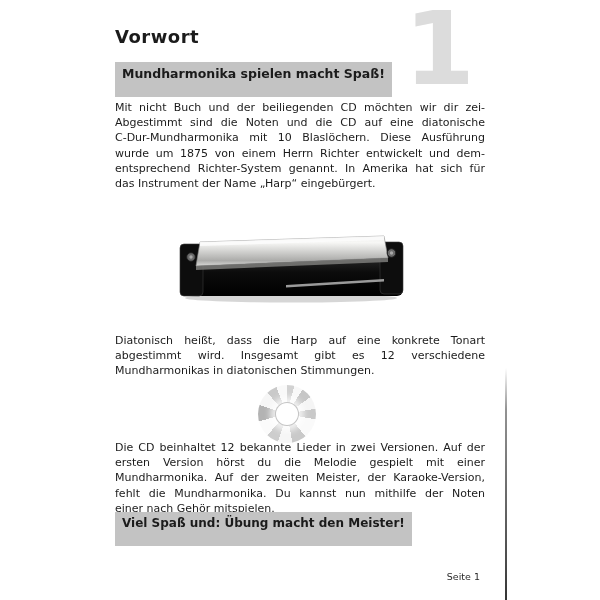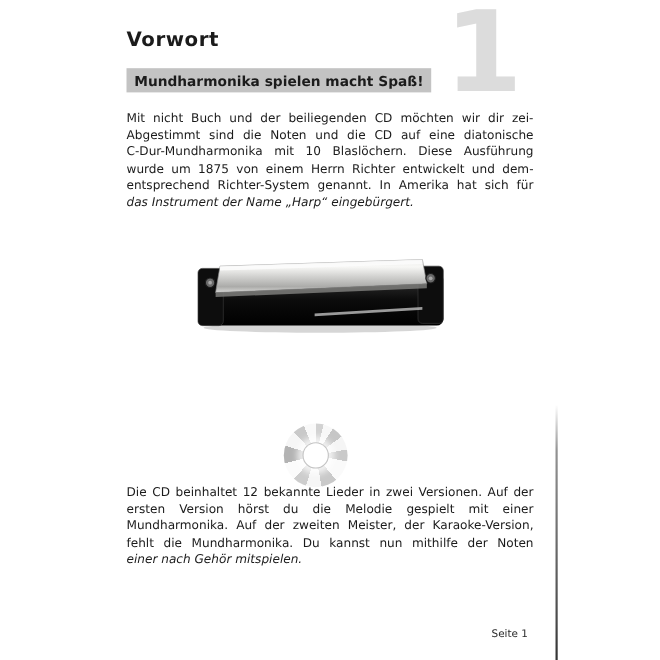--- a/index.html
+++ b/index.html
@@ -12,30 +12,30 @@
     position:absolute;left:404px;top:-2px;
     font-size:102px;font-weight:bold;line-height:1;color:#dcdcdc;
     letter-spacing:-2px;
   }
   .page-title{
     position:absolute;left:115px;top:26px;width:370px;
     font-size:18px;font-weight:bold;letter-spacing:.5px;
   }
   .hl{
     position:absolute;display:inline-block;background:#c3c3c3;
-    font-weight:bold;padding:4px 7px 3px 7px;white-space:nowrap;
+    font-weight:bold;padding:4px 7px 16px 7px;white-space:nowrap;
   }
   .hl.heading{left:115px;top:62px;font-size:12.5px;}
   .hl.closing{left:115px;top:512px;font-size:12px;}
   .para{
     position:absolute;left:115px;width:370px;
     font-size:11px;line-height:15.2px;
   }
   .para .ln{display:block;text-align:justify;text-align-last:justify;white-space:normal;}
-  .para .ln.last{text-align:right;text-align-last:left;font-style:italic;}
+  .para .ln.last{text-align:right;text-align-last:left;}
   .para1{top:100px;}
   .para2{top:333px;}
   .para3{top:440px;}
   
   .harmonica{position:absolute;left:178px;top:228px;width:227px;height:76px;}
   
   .cd{position:absolute;left:258px;top:385px;width:58px;height:58px;}
   .cd .disc{
     position:absolute;inset:0;border-radius:50%;
     background:conic-gradient(from 0deg,
@@ -101,32 +101,38 @@
       <polygon points="22,14 206,8 206,12 22,18" fill="#fbfbfb" opacity="0.85"></polygon>
       <polygon points="18,38 210,30 210,34 18,42" fill="#7c7c7a" opacity="0.85"></polygon>
       <polygon points="108,57 206,51 206,53.6 108,59.6" fill="#b5b5b5" opacity="0.85"></polygon>
       <circle cx="13" cy="29" r="4.3" fill="#6a6a6a" stroke="#1c1c1c" stroke-width="1"></circle>
       <circle cx="13" cy="29" r="1.7" fill="#a8a8a8"></circle>
       <circle cx="213.5" cy="25" r="4.3" fill="#6a6a6a" stroke="#1c1c1c" stroke-width="1"></circle>
       <circle cx="213.5" cy="25" r="1.7" fill="#a8a8a8"></circle>
     </svg>
   </div>
 
+  <div class="para para2">
+    <span class="ln">Diatonisch heißt, dass die Harp auf eine konkrete Tonart</span>
+    <span class="ln">abgestimmt wird. Insgesamt gibt es 12 verschiedene</span>
+    <span class="ln last">Mundharmonikas in diatonischen Stimmungen.</span>
+  </div>
 
   <div class="cd">
     <div class="disc"></div>
     <div class="hole"></div>
   </div>
 
   <div class="para para3">
     <span class="ln">Die CD beinhaltet 12 bekannte Lieder in zwei Versionen. Auf der</span>
     <span class="ln">ersten Version hörst du die Melodie gespielt mit einer</span>
     <span class="ln">Mundharmonika. Auf der zweiten Meister, der Karaoke-Version,</span>
     <span class="ln">fehlt die Mundharmonika. Du kannst nun mithilfe der Noten</span>
     <span class="ln last">einer nach Gehör mitspielen.</span>
   </div>
 
+  <div class="hl closing">Viel Spaß und: Übung macht den Meister!</div>
 
   <div class="footer-page-label">Seite 1</div>
 
   <div class="page-edge-line"></div>
 
 </div>
 
 </body></html>

